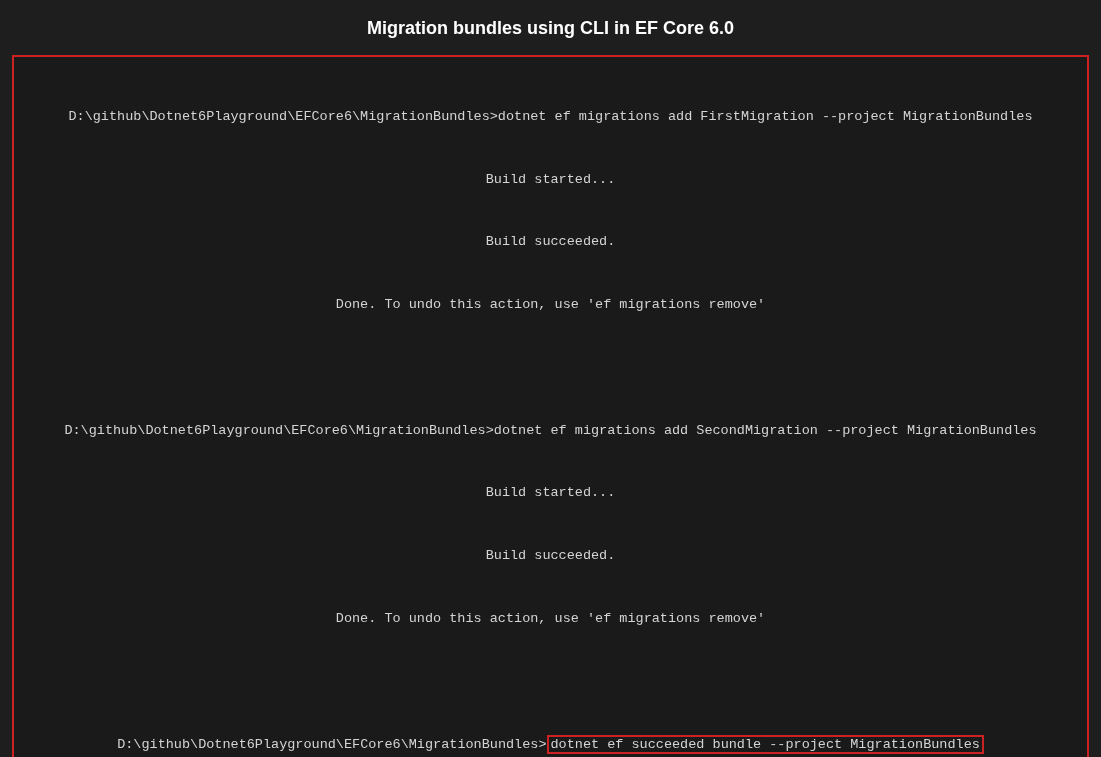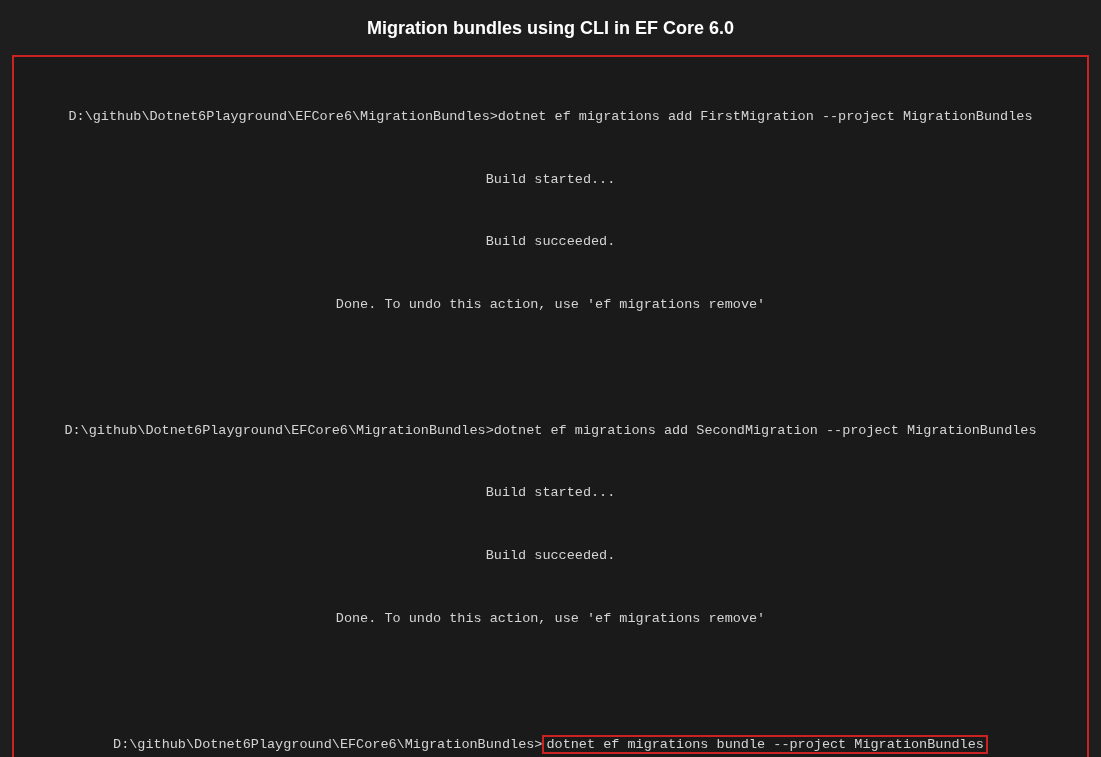--- a/index.html
+++ b/index.html
@@ -49,18 +49,18 @@
   <span class="line">D:\github\Dotnet6Playground\EFCore6\MigrationBundles&gt;dotnet ef migrations add FirstMigration --project MigrationBundles</span>
   <span class="line">Build started...</span>
   <span class="line">Build succeeded.</span>
   <span class="line">Done. To undo this action, use 'ef migrations remove'</span>
   <span class="line">&nbsp;</span>
   <span class="line">D:\github\Dotnet6Playground\EFCore6\MigrationBundles&gt;dotnet ef migrations add SecondMigration --project MigrationBundles</span>
   <span class="line">Build started...</span>
   <span class="line">Build succeeded.</span>
   <span class="line">Done. To undo this action, use 'ef migrations remove'</span>
   <span class="line">&nbsp;</span>
-  <span class="line"><span>D:\github\Dotnet6Playground\EFCore6\MigrationBundles&gt;</span><span class="inline-highlight">dotnet ef migrations bundle --project MigrationBundles</span></span>
+  <span class="line"><span>D:\github\Dotnet6Playground\EFCore6\MigrationBundles&gt;</span><span class="inline-highlight">dotnet ef succeeded bundle --project MigrationBundles</span></span>
   
   
   
   
 </div>
 
 </body></html>

